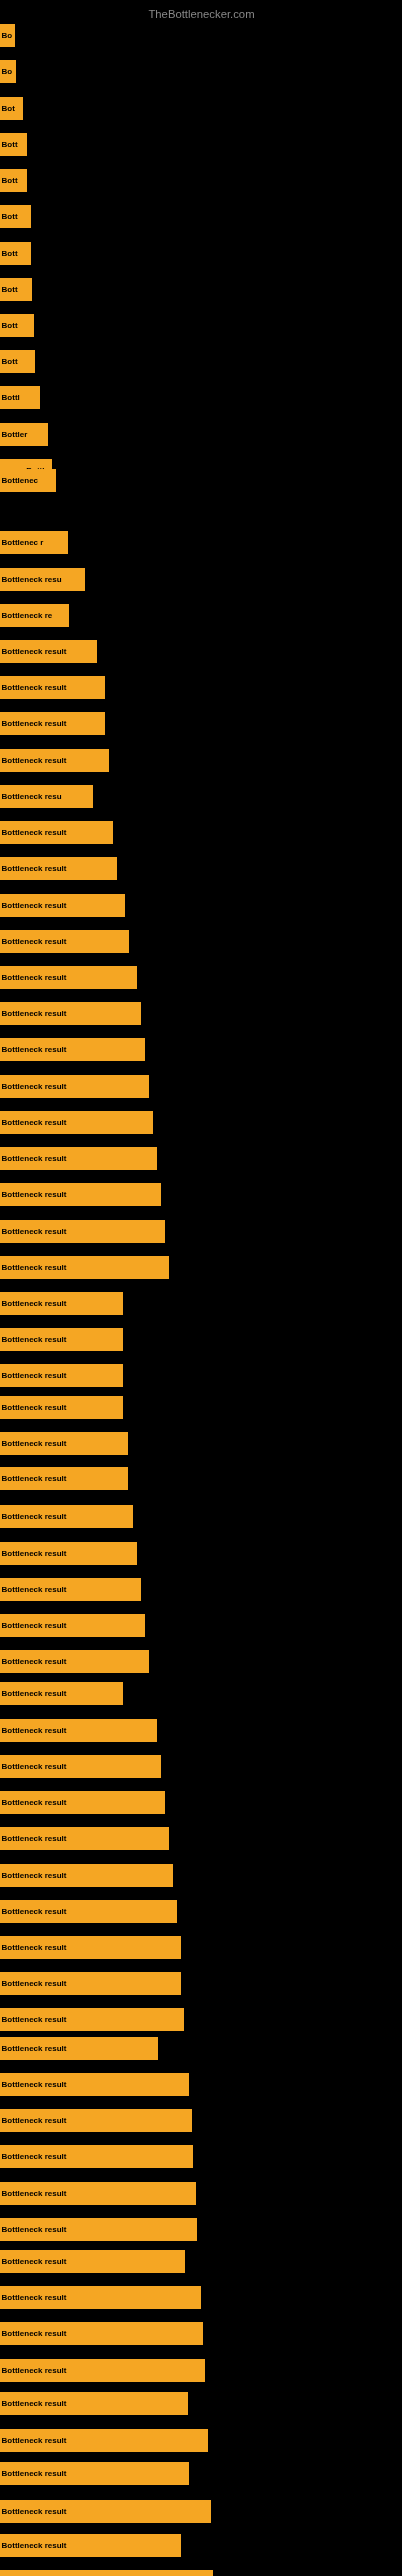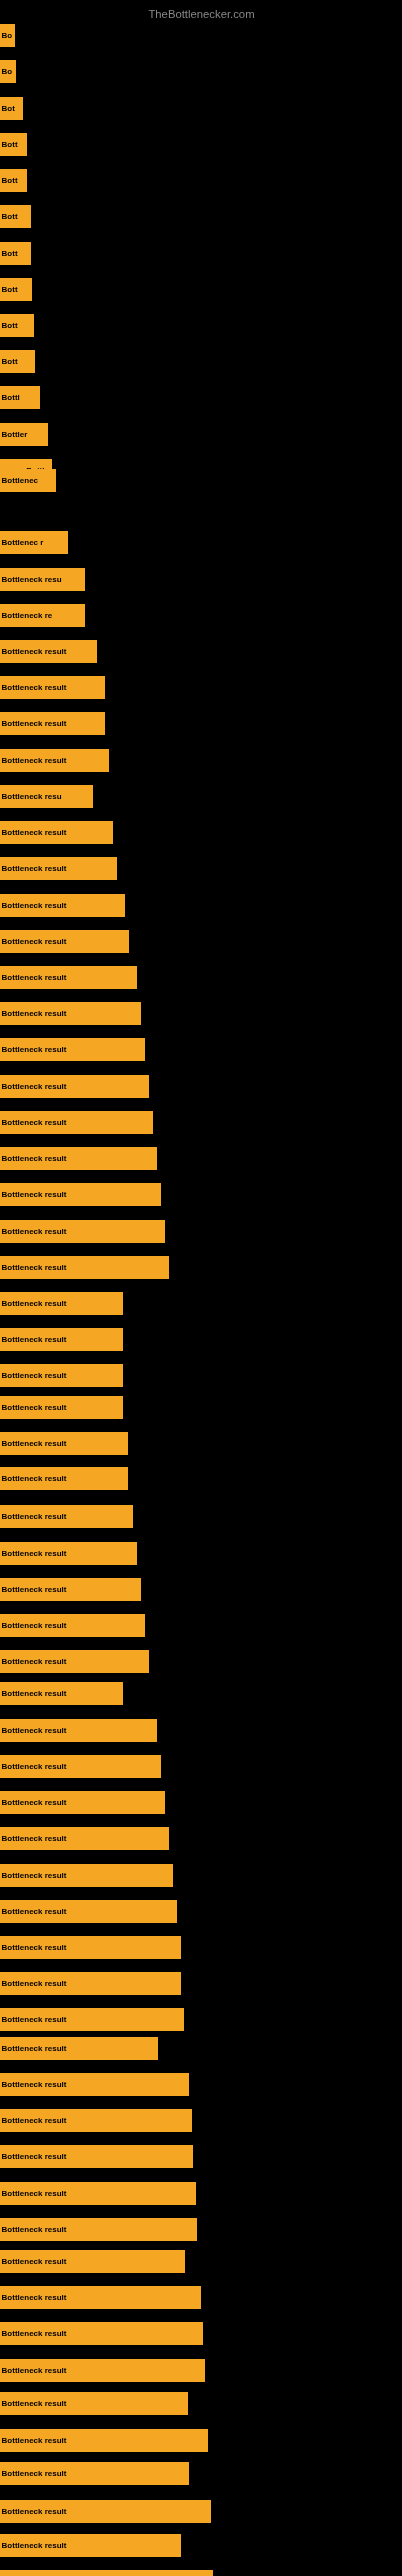--- a/index.html
+++ b/index.html
@@ -124,21 +124,21 @@
     <div class="bar" style="width: 68px;">
       <span class="bar-label">Bottlenec r</span>
     </div>
   </div>
 <div class="bar-container" style="top: 568px;">
     <div class="bar" style="width: 85px;">
       <span class="bar-label">Bottleneck resu</span>
     </div>
   </div>
 <div class="bar-container" style="top: 604px;">
-    <div class="bar" style="width: 85px;">
+    <div class="bar" style="width: 69px;">
       <span class="bar-label">Bottleneck re</span>
     </div>
   </div>
 <div class="bar-container" style="top: 640px;">
     <div class="bar" style="width: 97px;">
       <span class="bar-label">Bottleneck result</span>
     </div>
   </div>
 <div class="bar-container" style="top: 676px;">
     <div class="bar" style="width: 105px;">

